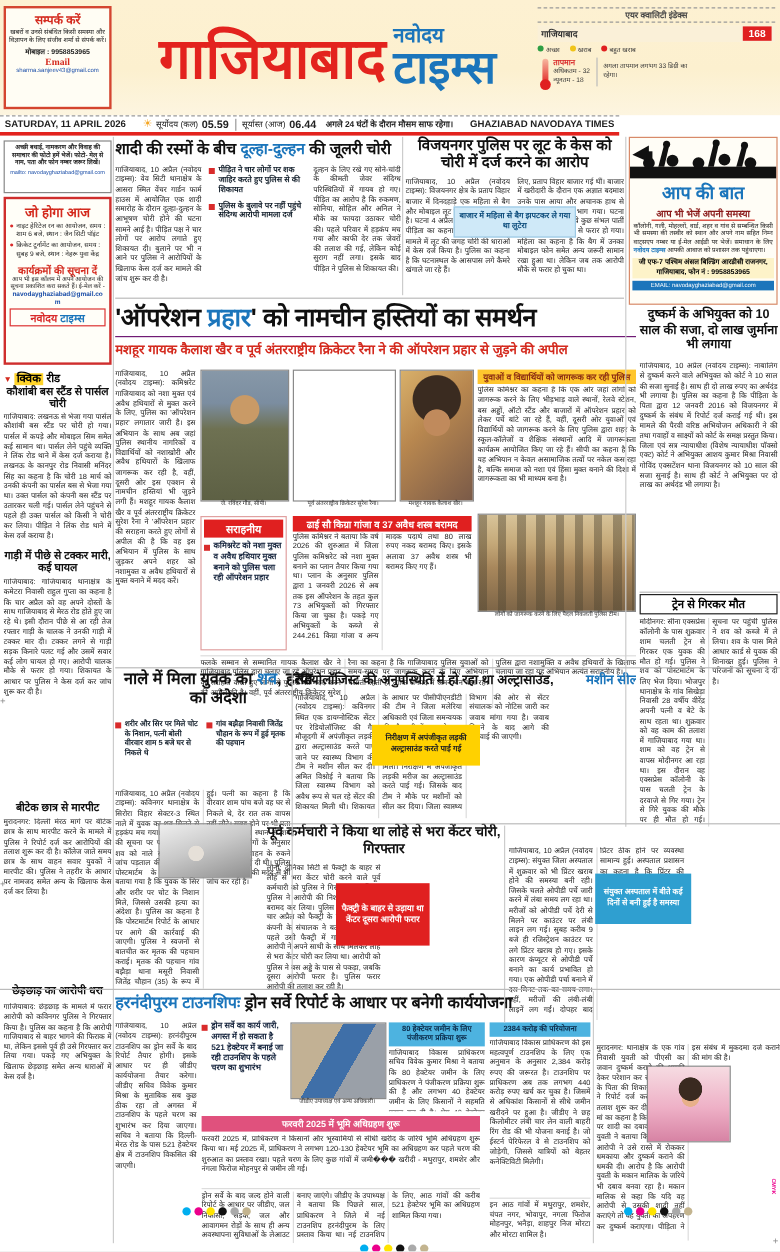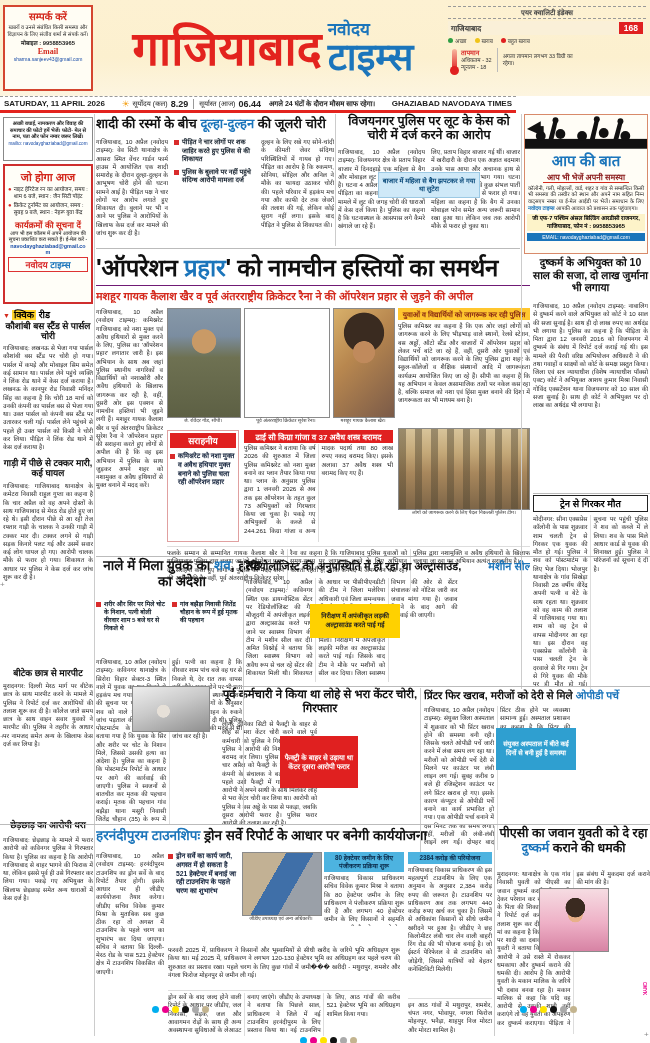--- a/index.html
+++ b/index.html
@@ -101,21 +101,21 @@
         <span style="width:70px;line-height:1.3;">अगला तापमान लगभग 33 डिग्री का रहेगा।</span>
       </div>
     </div>
   </div>
 
   <div id="datebar" class="abs">
     <span style="font-weight:bold;font-size:8px;margin-left:4px;">SATURDAY, 11 APRIL 2026</span>
     <span style="flex:1;"></span>
     <span style="color:#f5a623;font-size:9px;">☀</span>
     <span style="margin-left:3px;">सूर्योदय (कल)</span>
-    <span style="font-weight:bold;font-size:9px;margin-left:3px;">8.29</span>
+    <span style="font-weight:bold;font-size:9px;margin-left:3px;">05.59</span>
     <span class="db-sep"></span>
     <span>सूर्यास्त (आज)</span>
     <span style="font-weight:bold;font-size:9px;margin-left:3px;">06.44</span>
     <span style="margin-left:8px;font-weight:bold;">अगले 24 घंटों के दौरान मौसम साफ रहेगा।</span>
     <span style="flex:1;"></span>
     <span style="font-weight:bold;font-size:8px;margin-right:4px;">GHAZIABAD NAVODAYA TIMES</span>
   </div>
 
   <div class="abs" style="left:3px;top:117px;width:90px;height:44px;border:1px solid #888;padding:2px;box-sizing:border-box;text-align:center;">
     <div style="font-size:5.2px;line-height:1.25;color:#222;font-weight:bold;">अच्छी बधाई, नामकरण और विवाह की समाचार की फोटो हमें भेजें। फोटो- मेल से नाम, पता और फोन नम्बर जरूर लिखें।</div>
@@ -218,21 +218,21 @@
   </div>
 
   <div class="abs" style="left:533px;top:495px;width:115px;height:196px;">
     <div style="border:1.5px solid #222;font-size:9.5px;font-weight:800;text-align:center;padding:1px 0;">ट्रेन से गिरकर मौत</div>
     <div class="abs" style="left:0;top:20px;width:115px;height:174px;overflow:hidden;">
       <div class="bodytxt cols2">मोदीनगर: सीना एक्सप्रेस कॉलोनी के पास शुक्रवार शाम चलती ट्रेन से गिरकर एक युवक की मौत हो गई। पुलिस ने शव को पोस्टमार्टम के लिए भेज दिया। भोजपुर थानाक्षेत्र के गांव सिखेड़ा निवासी 28 वर्षीय वीरेंद्र अपनी पत्नी व बेटे के साथ रहता था। शुक्रवार को वह काम की तलाश में गाजियाबाद गया था। शाम को वह ट्रेन से वापस मोदीनगर आ रहा था। इस दौरान वह एक्सप्रेस कॉलोनी के पास चलती ट्रेन के दरवाजे से गिर गया। ट्रेन से गिरे युवक की मौके पर ही मौत हो गई। सूचना पर पहुंची पुलिस ने शव को कब्जे में ले लिया। शव के पास मिले आधार कार्ड से युवक की शिनाख्त हुई। पुलिस ने परिजनों को सूचना दे दी है।</div>
     </div>
   </div>
 
   <div class="abs" style="left:96px;top:250px;width:434px;height:306px;">
-    <div class="nowrap" style="font-size:24px;font-weight:800;letter-spacing:-0.3px;">
+    <div class="nowrap" style="font-size:21px;font-weight:800;letter-spacing:-0.3px;">
       <span class="hl">'ऑपरेशन </span><span class="blue" style="font-weight:800;">प्रहार</span><span class="hl">' को नामचीन हस्तियों का समर्थन</span>
     </div>
     <div class="nowrap" style="margin-top:2px;font-size:11px;font-weight:800;color:#d42a1e;border-top:1px solid #701a75;padding-top:2px;">मशहूर गायक कैलाश खैर व पूर्व अंतरराष्ट्रीय क्रिकेटर रैना ने की ऑपरेशन प्रहार से जुड़ने की अपील</div>
 
     <div class="abs bodytxt" style="left:0;top:58px;width:67px;height:244px;overflow:hidden;">गाजियाबाद, 10 अप्रैल (नवोदय टाइम्स): कमिश्नरेट गाजियाबाद को नशा मुक्त एवं अवैध हथियारों से मुक्त करने के लिए, पुलिस का 'ऑपरेशन प्रहार' लगातार जारी है। इस अभियान के साथ अब जहां पुलिस स्थानीय नागरिकों व विद्यार्थियों को नशाखोरी और अवैध हथियारों के खिलाफ जागरूक कर रही है, वहीं, दूसरी ओर इस एक्शन से नामचीन हस्तियां भी जुड़ने लगी हैं। मशहूर गायक कैलाश खैर व पूर्व अंतरराष्ट्रीय क्रिकेटर सुरेश रैना ने 'ऑपरेशन प्रहार' की सराहना करते हुए लोगों से अपील की है कि वह इस अभियान में पुलिस के साथ जुड़कर अपने शहर को नशामुक्त व अवैध हथियारों से मुक्त बनाने में मदद करें।</div>
 
     <div class="abs photo ph-officer" style="left:71px;top:58px;width:72px;height:108px;"></div>
     <div class="abs caption" style="left:71px;top:168px;width:72px;">जे. रविंदर गौड, सीपी।</div>
     <div class="abs photo ph-raina" style="left:148px;top:58px;width:84px;height:108px;"></div>
     <div class="abs caption" style="left:148px;top:168px;width:84px;">पूर्व अंतरराष्ट्रीय क्रिकेटर सुरेश रैना।</div>
@@ -304,23 +304,20 @@
     <div style="font-size:11.5px;font-weight:800;text-align:center;line-height:1.2;color:#101010;">पूर्व कर्मचारी ने किया था लोहे से भरा केंटर चोरी, गिरफ्तार</div>
     <div class="abs" style="left:0;top:32px;width:196px;height:130px;overflow:hidden;">
       <div class="bodytxt cols2">लोनी: ट्रोनिका सिटी से फैक्ट्री के बाहर से लोहे से भरा केंटर चोरी करने वाले पूर्व कर्मचारी को पुलिस ने गिरफ्तार कर लिया। पुलिस ने आरोपी की निशानदेही पर केंटर बरामद कर लिया। पुलिस के अनुसार चोरी चार अप्रैल को फैक्ट्री के बाहर से हुई थी। कंपनी के संचालक ने बताया कि आरोपी पहले उसी फैक्ट्री में गाड़ी चलाता था। आरोपी ने अपने साथी के साथ मिलकर लोहे से भरा केंटर चोरी कर लिया था। आरोपी को पुलिस ने बस अड्डे के पास से पकड़ा, जबकि दूसरा आरोपी फरार है। पुलिस फरार आरोपी की तलाश कर रही है।</div>
     </div>
     <div class="abs redbox" style="left:58px;top:48px;width:78px;height:52px;display:flex;align-items:center;justify-content:center;padding:2px;box-sizing:border-box;">
       <span style="font-size:7px;line-height:1.35;">फैक्ट्री के बाहर से उड़ाया था केंटर दूसरा आरोपी फरार</span>
     </div>
   </div>
 
   <div class="abs" style="left:424px;top:688px;width:226px;height:164px;">
-    <div class="nowrap" style="font-size:10.5px;font-weight:800;">
-      <span class="hl">प्रिंटर फिर खराब, मरीजों को देरी से मिले </span><span class="blue" style="font-weight:800;">ओपीडी पर्चे</span>
-    </div>
     <div class="abs" style="left:0;top:18px;width:222px;height:144px;overflow:hidden;">
       <div class="bodytxt cols3">गाजियाबाद, 10 अप्रैल (नवोदय टाइम्स): संयुक्त जिला अस्पताल में शुक्रवार को भी प्रिंटर खराब होने की समस्या बनी रही। जिसके चलते ओपीडी पर्चे जारी करने में लंबा समय लग रहा था। मरीजों को ओपीडी पर्चे देरी से मिलने पर काउंटर पर लंबी लाइन लग गई। सुबह करीब 9 बजे ही रजिस्ट्रेशन काउंटर पर लगे प्रिंटर खराब हो गए। इसके कारण कंप्यूटर से ओपीडी पर्चे बनाने का कार्य प्रभावित हो गया। एक ओपीडी पर्चा बनाने में दस मिनट तक का समय लगा। वहीं, मरीजों की लंबी-लंबी लाइनें लग गईं। दोपहर बाद प्रिंटर ठीक होने पर व्यवस्था सामान्य हुई। अस्पताल प्रशासन का कहना है कि प्रिंटर की समस्या का स्थायी समाधान कराया जा रहा है।</div>
     </div>
     <div class="abs bluebar" style="left:72px;top:40px;width:80px;height:42px;display:flex;align-items:center;justify-content:center;padding:2px;box-sizing:border-box;">
       <span style="font-size:6.6px;line-height:1.35;">संयुक्त अस्पताल में बीते कई दिनों से बनी हुई है समस्या</span>
     </div>
   </div>
 
   <div class="abs" style="left:96px;top:826px;width:396px;height:212px;">
     <div class="nowrap" style="font-size:13.5px;font-weight:800;">
@@ -328,39 +325,37 @@
     </div>
     <div class="abs bodytxt" style="left:0;top:26px;width:68px;height:184px;overflow:hidden;">गाजियाबाद, 10 अप्रैल (नवोदय टाइम्स): हरनंदीपुरम टाउनशिप का ड्रोन सर्वे के बाद रिपोर्ट तैयार होगी। इसके आधार पर ही जीडीए कार्ययोजना तैयार करेगा। जीडीए सचिव विवेक कुमार मिश्रा के मुताबिक सब कुछ ठीक रहा तो अगस्त में टाउनशिप के पहले चरण का शुभारंभ कर दिया जाएगा। सचिव ने बताया कि दिल्ली-मेरठ रोड के पास 521 हेक्टेयर क्षेत्र में टाउनशिप विकसित की जाएगी।</div>
     <div class="abs" style="left:72px;top:26px;width:70px;">
       <div class="bullet-item" style="font-size:6.8px;color:#14233c;">
           <span class="sq"></span>
           <span>ड्रोन सर्वे का कार्य जारी, अगस्त में हो सकता है 521 हेक्टेयर में बनाई जा रही टाउनशिप के पहले चरण का शुभारंभ</span>
         </div>
     </div>
     <div class="abs photo ph-gda" style="left:146px;top:26px;width:78px;height:62px;"></div>
     <div class="abs caption" style="left:146px;top:90px;width:78px;">जीडीए उपाध्यक्ष एवं अन्य अधिकारी।</div>
+    <div class="abs pinkbar" style="left:72px;top:104px;width:232px;height:13px;">फरवरी 2025 में भूमि अधिग्रहण शुरू</div>
     <div class="abs bodytxt" style="left:72px;top:120px;width:232px;height:42px;overflow:hidden;">फरवरी 2025 में, प्राधिकरण ने किसानों और भूस्वामियों से सीधी खरीद के जरिये भूमि अधिग्रहण शुरू किया था। मई 2025 में, प्राधिकरण ने लगभग 120-130 हेक्टेयर भूमि का अधिग्रहण कर पहले चरण की शुरुआत का प्रस्ताव रखा। पहले चरण के लिए कुछ गांवों में जमी��� खरीदी - मथुरापुर, शमशेर और नंगला फिरोज मोहनपुर से जमीन ली गई।</div>
     <div class="abs" style="left:72px;top:164px;width:232px;height:46px;overflow:hidden;border-top:1px solid #ddd;padding-top:2px;box-sizing:border-box;">
       <div class="bodytxt cols3">ड्रोन सर्वे के बाद जल्द होने वाली रिपोर्ट के आधार पर जीडीए, जल निकासी, सड़क, जल और आवागमन रोड़ों के साथ ही अन्य अवस्थापना सुविधाओं के लेआउट बनाए जाएंगे। जीडीए के उपाध्यक्ष ने बताया कि पिछले साल, प्राधिकरण ने जिले में नई टाउनशिप हरनंदीपुरम के लिए प्रस्ताव किया था। नई टाउनशिप के लिए, आठ गांवों की करीब 521 हेक्टेयर भूमि का अधिग्रहण शामिल किया गया।</div>
     </div>
     <div class="abs" style="left:228px;top:26px;width:80px;height:74px;">
       <div class="bluehead">80 हेक्टेयर जमीन के लिए पंजीकरण प्रक्रिया शुरू</div>
     </div>
     <div class="abs bodytxt" style="left:228px;top:48px;width:80px;height:52px;overflow:hidden;">गाजियाबाद विकास प्राधिकरण सचिव विवेक कुमार मिश्रा ने बताया कि 80 हेक्टेयर जमीन के लिए प्राधिकरण ने पंजीकरण प्रक्रिया शुरू की है और लगभग 40 हेक्टेयर जमीन के लिए किसानों ने सहमति प्रदान कर दी है। शेष 40 हेक्टेयर भूमि के लिए पंजीकरण प्रक्रिया जल्द शुरू किए जाने की उम्मीद है। उम्मीद की जा रही है कि मई में होने वाली जीडीए बोर्ड बैठक में योजना के लेआउट को मंजूरी मिल जाएगी।</div>
     <div class="abs" style="left:312px;top:26px;width:84px;height:184px;">
       <div class="bluehead">2384 करोड़ की परियोजना</div>
       <div class="bodytxt" style="height:130px;overflow:hidden;margin-top:2px;">गाजियाबाद विकास प्राधिकरण की इस महत्वपूर्ण टाउनशिप के लिए एक अनुमान के अनुसार 2,384 करोड़ रुपए की जरूरत है। टाउनशिप पर प्राधिकरण अब तक लगभग 440 करोड़ रुपए खर्च कर चुका है। जिसमें से अधिकांश किसानों से सीधे जमीन खरीदने पर हुआ है। जीडीए ने छह किलोमीटर लंबी चार लेन वाली बाहरी रिंग रोड की भी योजना बनाई है। जो ईस्टर्न पेरिफेरल वे से टाउनशिप को जोड़ेगी, जिससे यात्रियों को बेहतर कनेक्टिविटी मिलेगी।</div>
       <div class="bodytxt" style="height:36px;overflow:hidden;margin-top:2px;border-top:1px solid #ddd;padding-top:2px;">इन आठ गांवों में मथुरापुर, शमशेर, चंपत नगर, भोवापुर, नगला फिरोज मोहनपुर, भनैड़ा, शाहपुर निज मोरटा और मोरटा शामिल है।</div>
     </div>
   </div>
 
   <div class="abs" style="left:497px;top:826px;width:153px;height:212px;">
-    <div style="font-size:12.5px;font-weight:800;text-align:center;line-height:1.2;">
-      <span class="hl">पीएसी का जवान युवती को दे रहा </span><span class="blue" style="font-weight:800;">दुष्कर्म</span><span class="hl"> कराने की धमकी</span>
-    </div>
     <div class="abs" style="left:0;top:44px;width:153px;height:164px;overflow:hidden;">
       <div class="bodytxt cols2">मुरादनगर: थानाक्षेत्र के एक गांव निवासी युवती को पीएसी का जवान दुष्कर्म कराने की धमकी देकर परेशान कर रहा है। पीड़िता के पिता की शिकायत पर पुलिस ने रिपोर्ट दर्ज कर आरोपी की तलाश शुरू कर दी है। युवती की मां का कहना है कि आरोपी युवती पर शादी का दबाव बना रहा है। युवती ने बताया कि 14 मार्च को आरोपी ने उसे रास्ते में रोककर धमकाया और दुष्कर्म कराने की धमकी दी। आरोप है कि आरोपी युवती के मकान मालिक के जरिये भी दबाव बनवा रहा है। मकान मालिक से कहा कि यदि वह आरोपी से उसकी शादी नहीं कराएंगे तो वह युवती का अपहरण कर दुष्कर्म कराएगा। पीड़िता ने इस संबंध में मुकदमा दर्ज कराने की मांग की है।</div>
     </div>
     <div class="abs photo ph-woman" style="left:42px;top:62px;width:68px;height:62px;"></div>
   </div>
 
   <div class="vr" style="left:94px;top:114px;height:922px;"></div>
   <div class="vr" style="left:335px;top:114px;height:132px;"></div>
   <div class="vr" style="left:521px;top:114px;height:575px;"></div>
   <div class="vr" style="left:243px;top:558px;height:266px;"></div>

